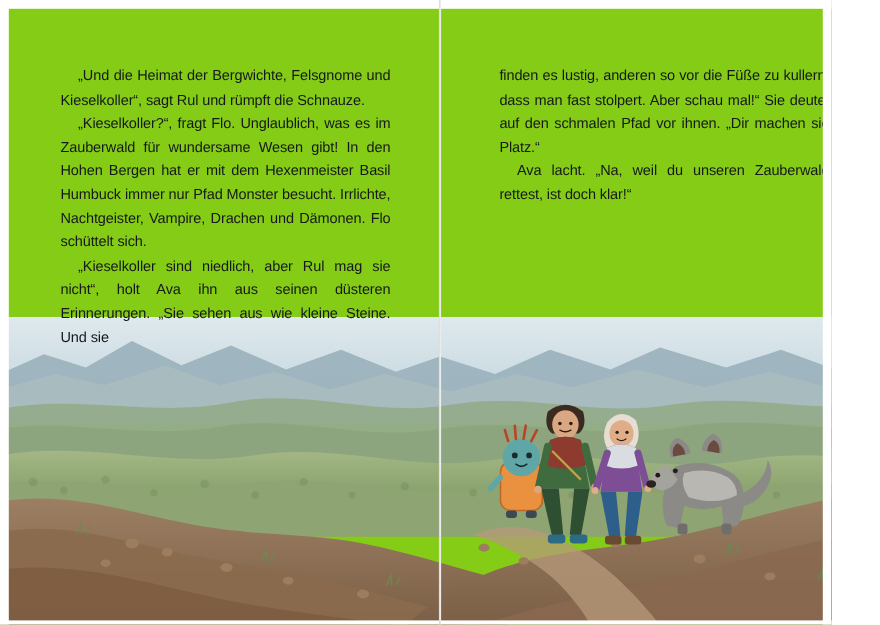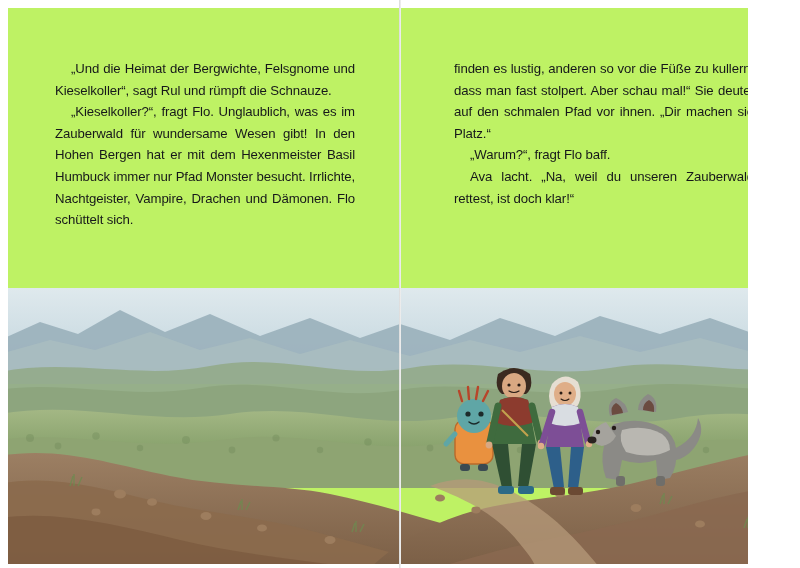--- a/index.html
+++ b/index.html
@@ -5,21 +5,21 @@
   html, body {
     margin: 0;
     padding: 0;
     background: #ffffff;
   }
   #page {
     position: relative;
     width: 756px;
     height: 568px;
     overflow: hidden;
-    background: #bef264;
+    background: #84cc16;
     font-family: "Liberation Sans", sans-serif;
   }
 
   
   .gutter {
     position: absolute;
     top: 0;
     left: 399px;
     width: 2px;
     height: 568px;
@@ -235,21 +235,21 @@
   <div class="edge top"></div>
   <div class="edge bottom"></div>
   <div class="edge left"></div>
   <div class="edge right"></div>
 
   <div class="gutter"></div>
 
   <div class="col left">
     <p>„Und die Heimat der Bergwichte, Felsgnome und Kieselkoller“, sagt Rul und rümpft die Schnauze.</p>
     <p>„Kieselkoller?“, fragt Flo. Unglaublich, was es im Zauberwald für wundersame Wesen gibt! In den Hohen Bergen hat er mit dem Hexenmeister Basil Humbuck immer nur Pfad Monster besucht. Irrlichte, Nachtgeister, Vampire, Drachen und Dämonen. Flo schüttelt sich.</p>
+    <p>„Kieselkoller sind niedlich, aber Rul mag sie nicht“, holt Ava ihn aus seinen düsteren Erinnerungen. „Sie sehen aus wie kleine Steine. Und sie</p>
   </div>
 
   <div class="col right">
     <p class="noindent">finden es lustig, anderen so vor die Füße zu kullern, dass man fast stolpert. Aber schau mal!“ Sie deutet auf den schmalen Pfad vor ihnen. „Dir machen sie Platz.“</p>
-    <p>„Warum?“, fragt Flo baff.</p>
     <p>Ava lacht. „Na, weil du unseren Zauberwald rettest, ist doch klar!“</p>
   </div>
 
 </div>
 
 </body></html>

